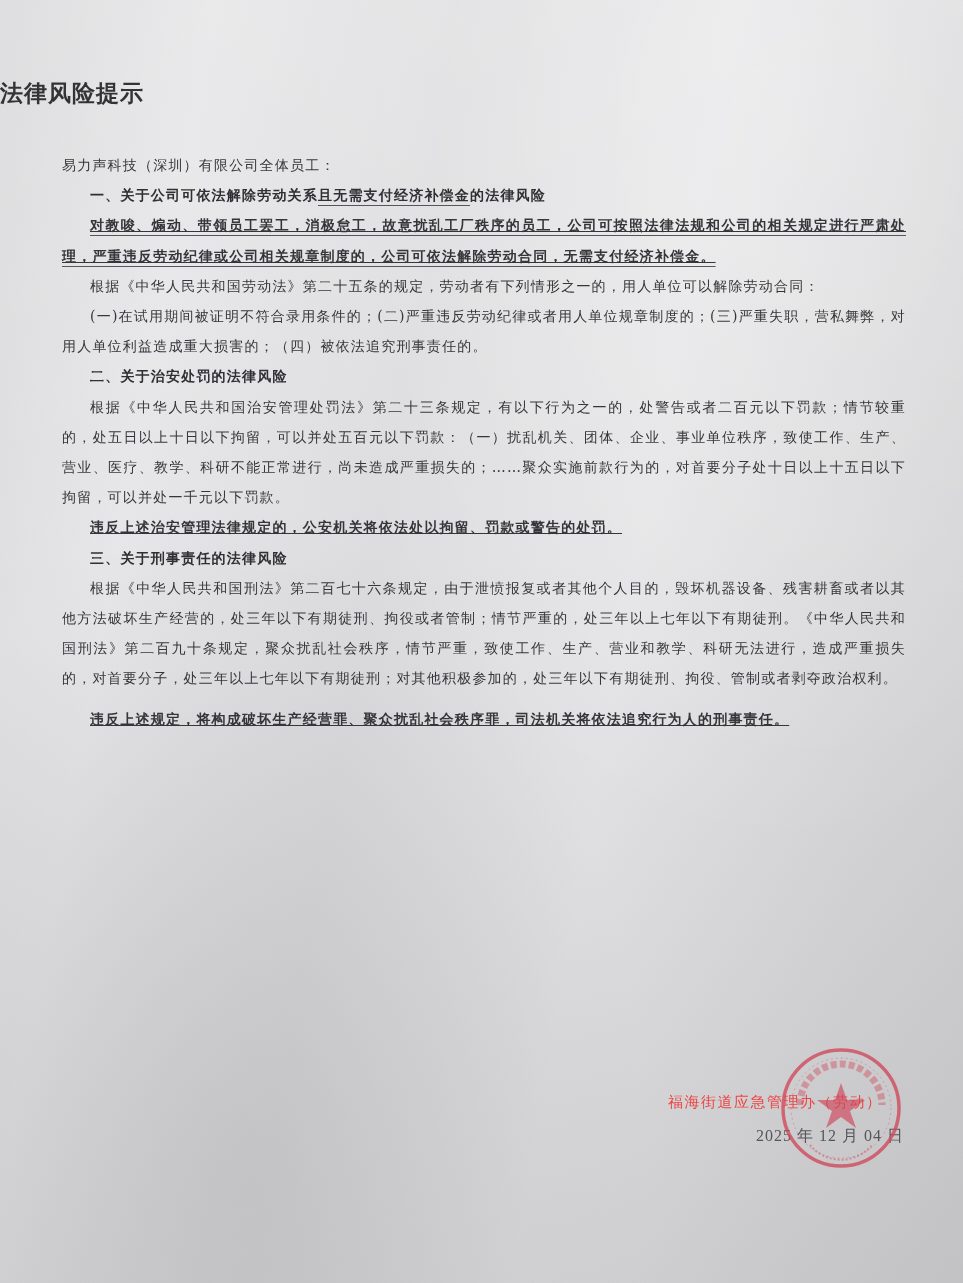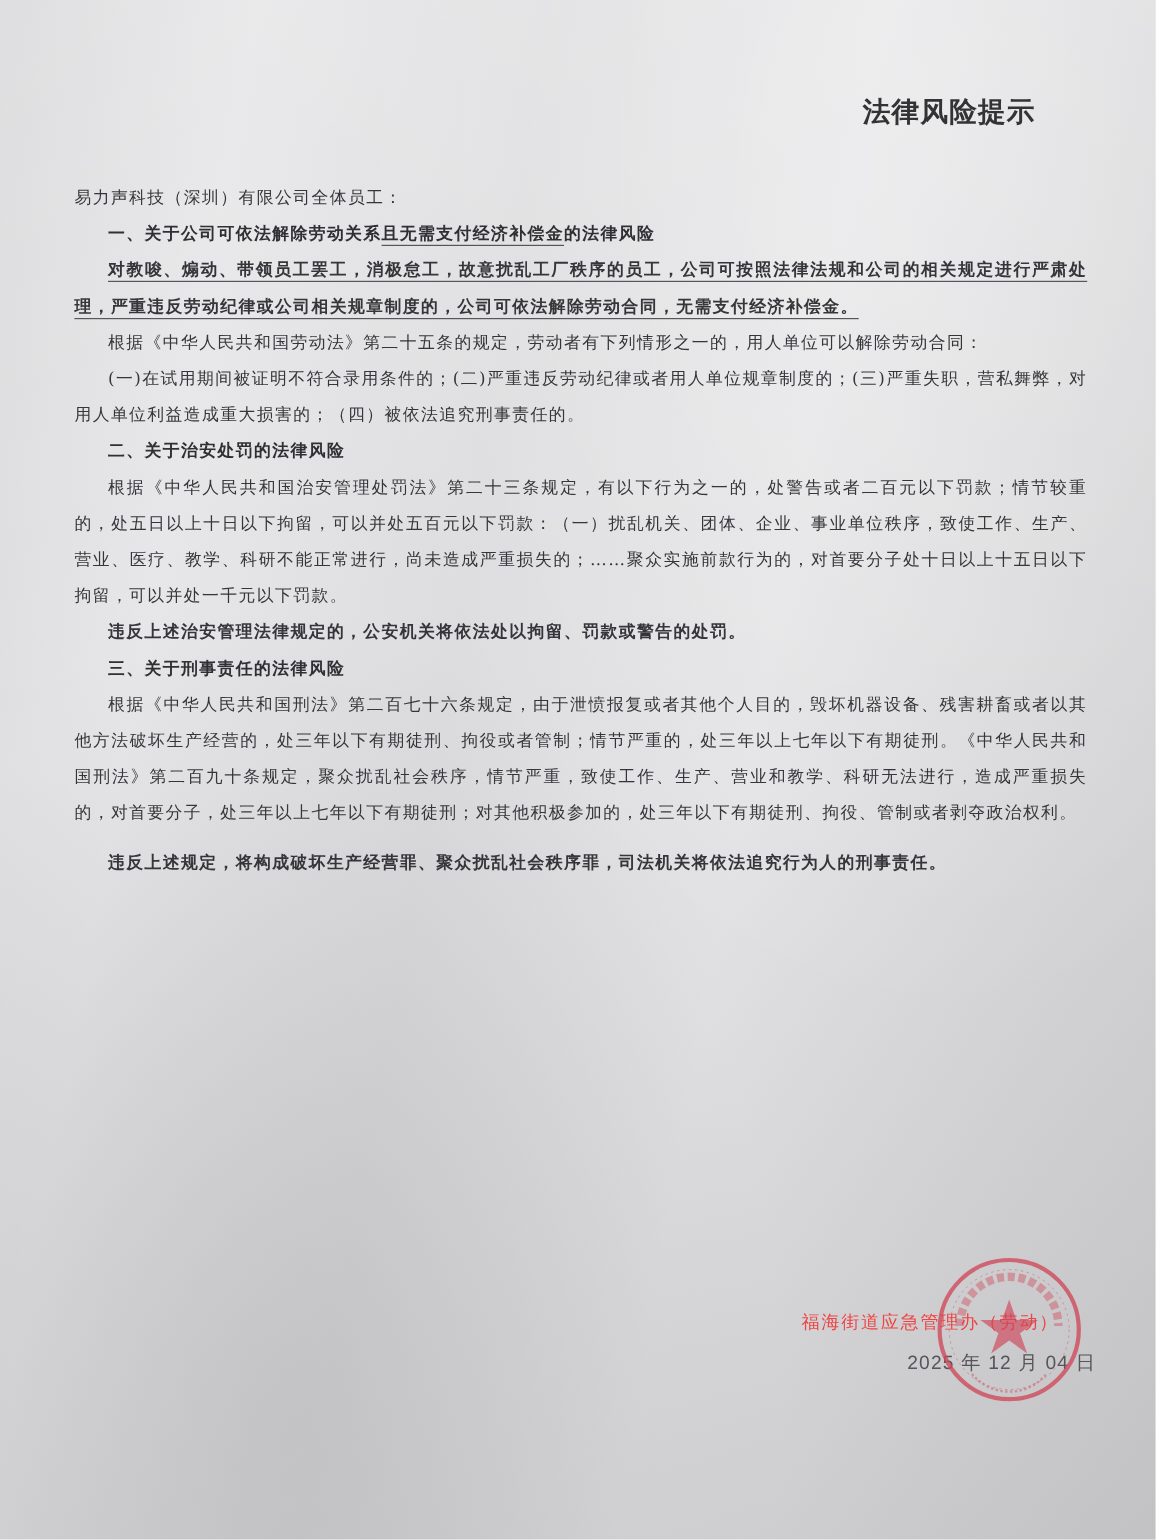--- a/index.html
+++ b/index.html
@@ -22,21 +22,21 @@
       background:
         radial-gradient(ellipse at 25% 92%, rgba(170,170,172,0.35) 0%, rgba(0,0,0,0) 40%),
         radial-gradient(ellipse at 80% 10%, rgba(255,255,255,0.25) 0%, rgba(0,0,0,0) 45%),
         linear-gradient(180deg, rgba(255,255,255,0.15) 0%, rgba(0,0,0,0) 50%, rgba(120,120,122,0.15) 100%);
     }
     .title {
       position: absolute;
       top: 78px;
       left: 0;
       width: 863px;
-      text-align: right;
+      text-align: left;
       font-size: 23px;
       font-weight: bold;
       letter-spacing: 1px;
       color: #333336;
     }
     .doc-body {
       position: absolute;
       top: 150px;
       left: 62px;
       width: 844px;
@@ -51,35 +51,35 @@
     }
     .indent { text-indent: 2em; }
     .addressee { margin-bottom: 0; }
     .heading { text-indent: 2em; font-weight: bold; color: #303034; }
     .ul {
       text-decoration: underline;
       text-decoration-thickness: 1px;
       text-underline-offset: 5px;
       text-decoration-color: #55555a;
     }
-    .bold { font-weight: bold; }
+    .bold { font-weight: bold; text-decoration: underline; }
     .signature {
       position: absolute;
       left: 668px;
       top: 1093px;
       font-size: 15px;
       letter-spacing: 1.5px;
       color: #ef4444;
     }
     .date {
       position: absolute;
       left: 756px;
       top: 1126px;
       font-size: 16px;
-      font-family: Liberation Sans, sans-serif;
+      font-family: Liberation Serif, serif;
       letter-spacing: 1px;
       color: #55555a;
     }
     .seal {
       position: absolute;
       left: 778px;
       top: 1045px;
       width: 126px;
       height: 126px;
       opacity: 0.78;

